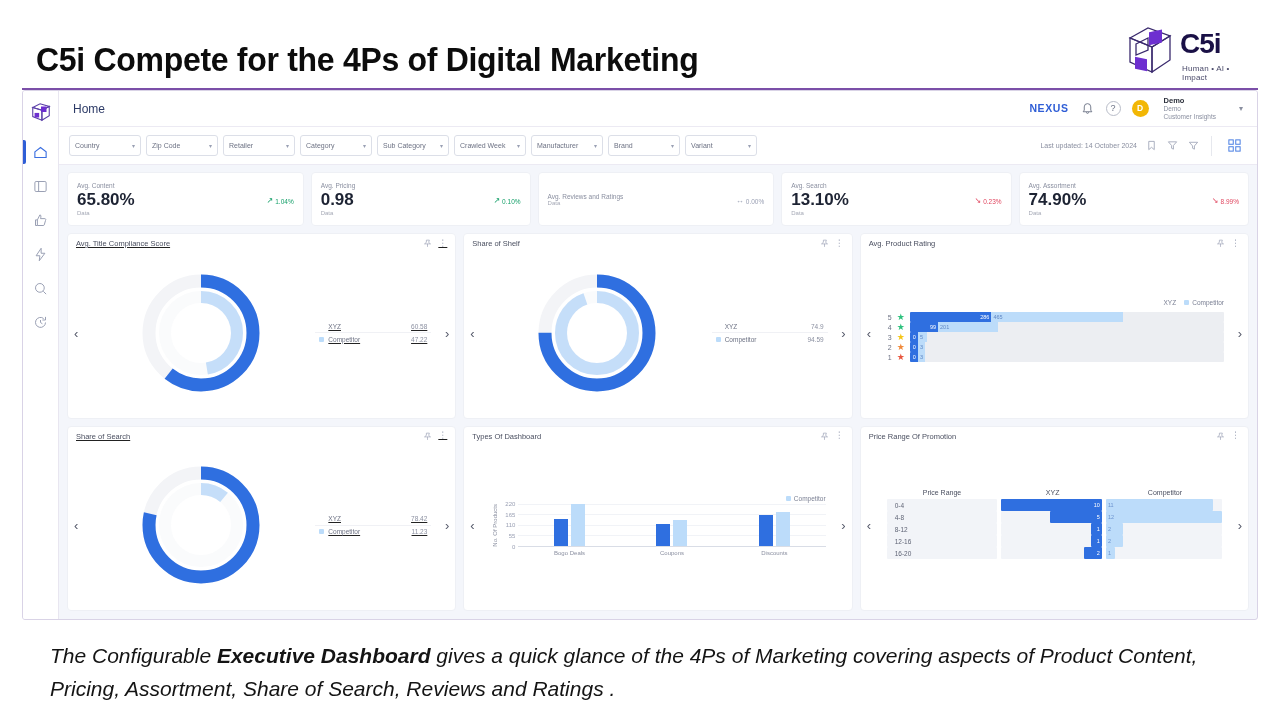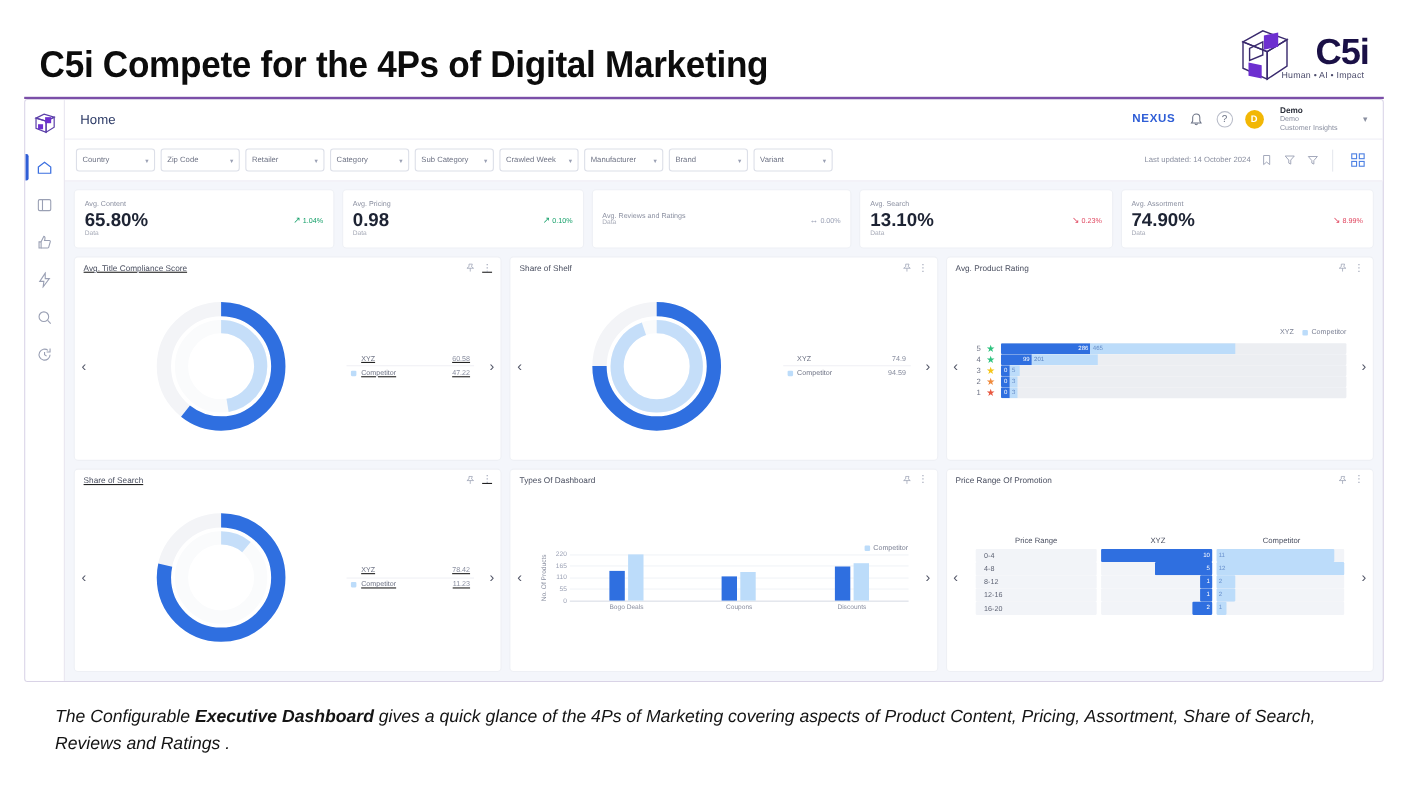--- a/index.html
+++ b/index.html
@@ -21,24 +21,24 @@
   .title-rule {
     position: absolute; left: 22px; top: 88px; width: 1236px; height: 2px;
     background: #7b4fa8;
   }
 
   
   .logo-wrap { position: absolute; right: 28px; top: 20px; width: 130px; height: 62px; }
   .logo-mark { position: absolute; left: 0; top: 2px; width: 56px; height: 56px; }
   .logo-text {
     position: absolute; left: 58px; top: 8px;
-    font-size: 33px; font-weight: bold; color: #1a1046; letter-spacing: -1px; margin-left: 16px;
+    font-size: 28px; font-weight: bold; color: #1a1046; letter-spacing: -1px;
   }
   .logo-tag {
-    position: absolute; left: 43px; top: 44px;
+    position: absolute; left: 60px; top: 44px;
     font-size: 8px; color: #4a4a6a; letter-spacing: 0.2px;
   }
 
   
   .app {
     position: absolute; left: 22px; top: 90px; width: 1236px; height: 530px;
     background: #f4f6fb; border: 1px solid #d9d3e6; border-radius: 3px;
     overflow: hidden; display: flex;
   }
 
@@ -218,21 +218,21 @@
   .pt-c2 { flex: 0 0 30%; background: #f2f4f8; height: 12px; display: flex; align-items: center; justify-content: flex-end; border-radius: 1px; }
   .pt-c3 { flex: 1; background: #f2f4f8; height: 12px; display: flex; align-items: center; border-radius: 1px; }
   .pt-bar-a { background: #2f6fe0; height: 12px; display: flex; align-items: center; justify-content: flex-end; padding-right: 2px; border-radius: 1px; }
   .pt-bar-b { background: #bcdcfa; height: 12px; display: flex; align-items: center; padding-left: 2px; border-radius: 1px; }
   .pt-v { font-size: 5.5px; color: #fff; }
   .pt-v.dark { color: #6b93cf; }
 
   
   .caption {
     position: absolute; left: 50px; top: 640px; width: 1180px;
-    font-size: 16px; font-style: italic; color: #141414; line-height: 1.55;
+    font-size: 21px; font-style: italic; color: #141414; line-height: 1.55;
   }
   .caption b { font-weight: bold; }
 </style>
 </head>
 <body>
 
 <div class="slide">
 
   <div class="slide-title">C5i Compete  for the 4Ps of Digital Marketing</div>
   <div class="title-rule"></div>

